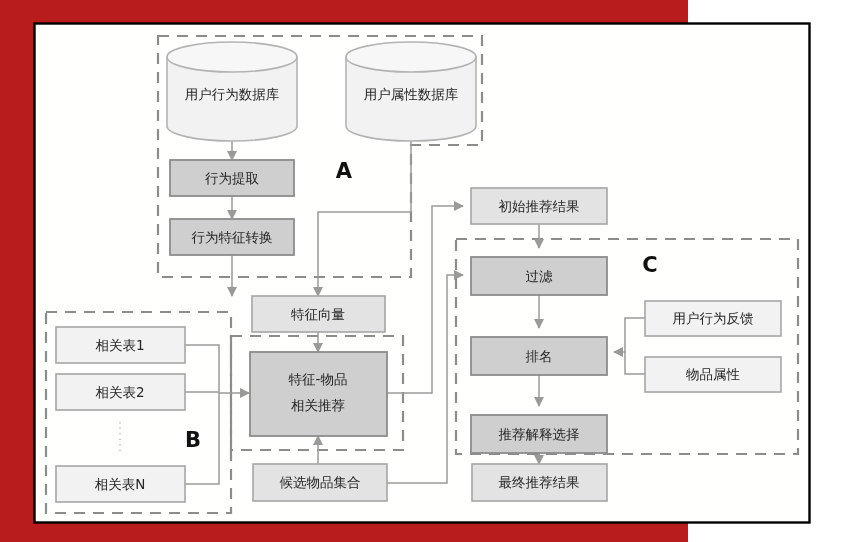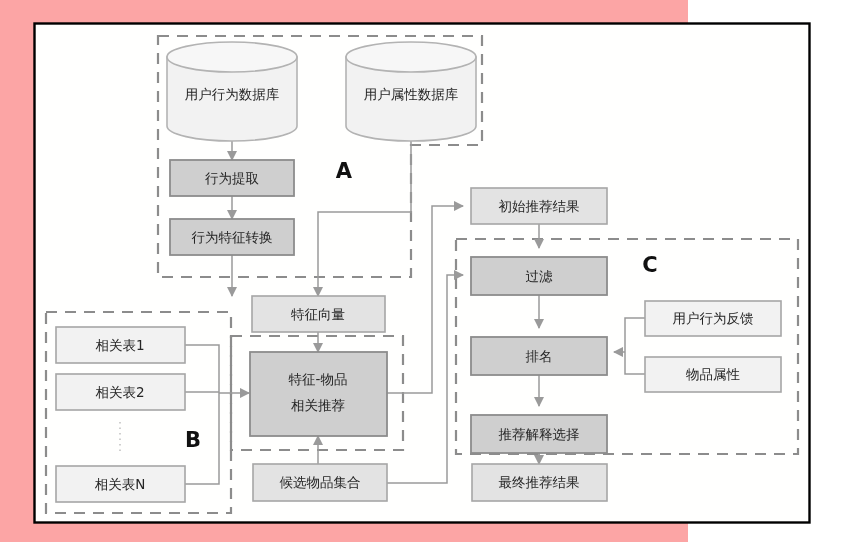--- a/index.html
+++ b/index.html
@@ -9,21 +9,21 @@
   }
   body {
     width: 863px;
     height: 542px;
     font-family: "DejaVu Sans", "Liberation Sans", sans-serif;
   }
   #diagram-root {
     position: relative;
     width: 688px;
     height: 542px;
-    background: #fca5a5;
+    background: #b91c1c;
   }
   svg#flow {
     display: block;
     width: 863px;
     height: 542px;
   }
   .node-label {
     font-family: "DejaVu Sans", "Liberation Sans", sans-serif;
     font-size: 13.5px;
     fill: #262626;

